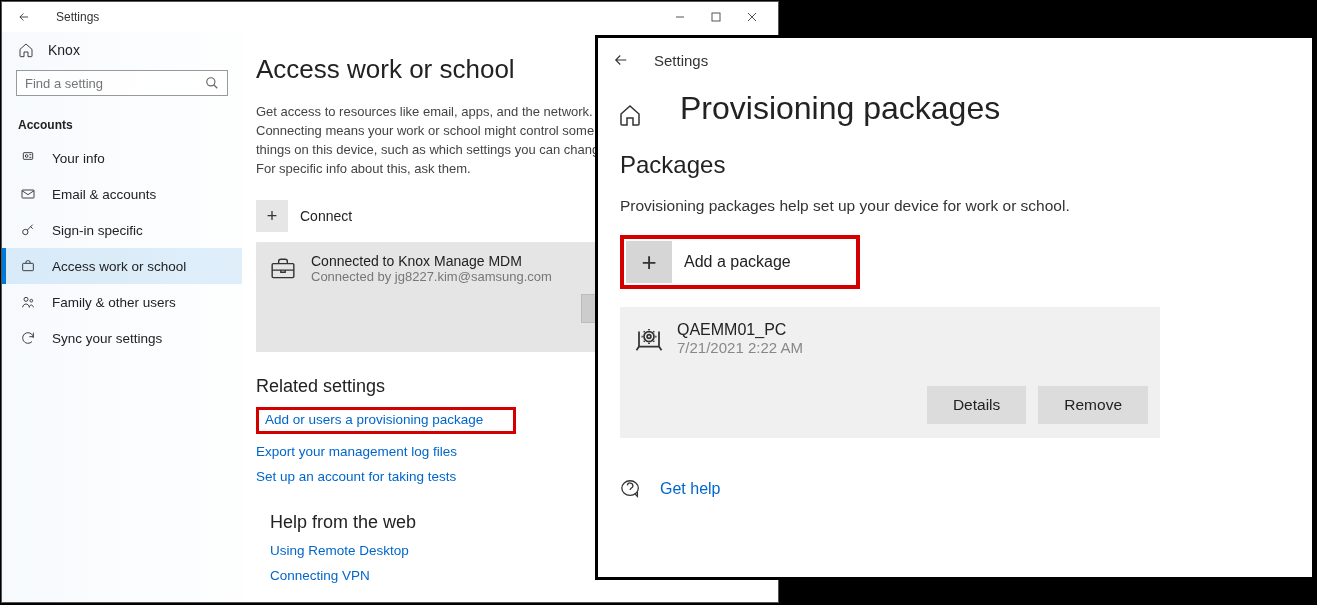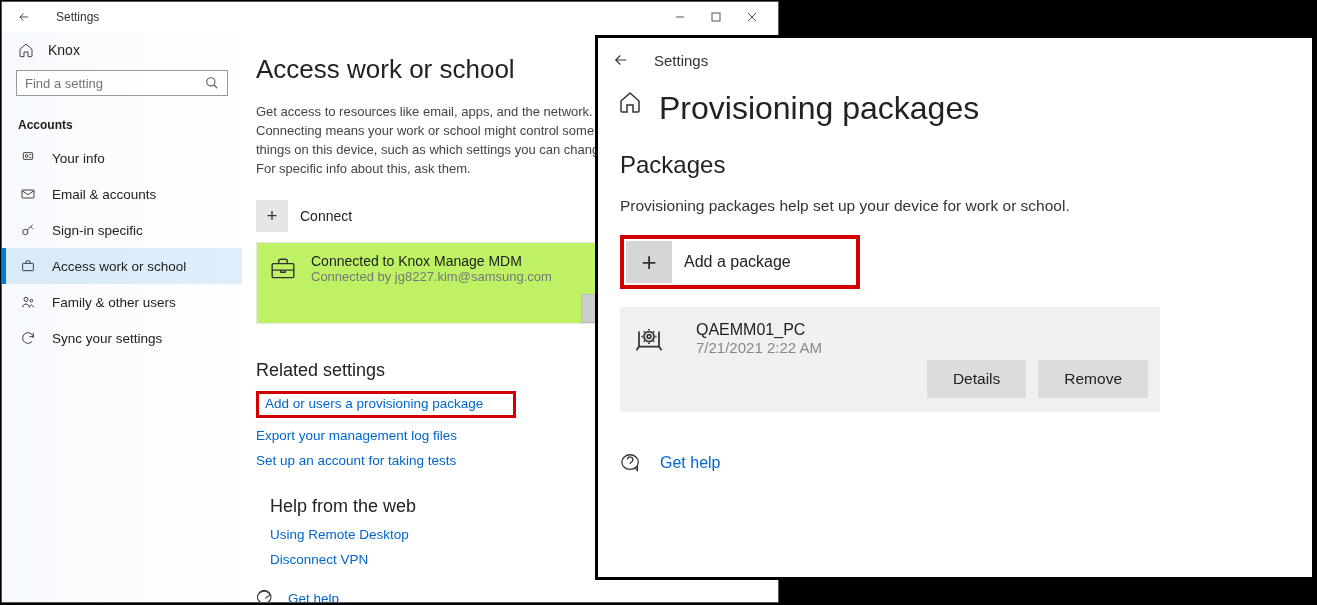--- a/index.html
+++ b/index.html
@@ -29,21 +29,21 @@
 .nav-item .nicon { width: 18px; text-align: center; color: #333; }
 
 .content1 { flex: 1; padding: 10px 10px 10px 14px; overflow: hidden; }
 .page-title1 { font-size: 26px; font-weight: 400; margin: 12px 0 18px 0; color: #222; }
 .desc { font-size: 13px; color: #444; line-height: 1.45; max-width: 360px; margin-bottom: 22px; }
 
 .connect-row { display: flex; align-items: center; gap: 12px; margin-bottom: 10px; }
 .plus-box { width: 32px; height: 32px; background: #e6e6e6; display: flex; align-items: center; justify-content: center; font-size: 18px; font-weight: 300; color: #333; }
 .conn-lbl { font-size: 14px; color: #222; }
 
-.conn-card { background: #bef264; border: 1px solid #e6e6e6; padding: 10px 10px 0 10px; margin-bottom: 36px; }
+.conn-card { background: #e5e5e5; border: 1px solid #e6e6e6; padding: 10px 10px 28px 10px; margin-bottom: 24px; }
 .conn-head { display: flex; align-items: center; gap: 12px; margin-bottom: 10px; }
 .briefcase { width: 32px; height: 28px; display:flex; align-items:center; justify-content:center;}
 .conn-txt .l1 { font-size: 14px; color: #222; }
 .conn-txt .l2 { font-size: 13px; color: #777; }
 .conn-btns { display: flex; justify-content: flex-end; gap: 6px; }
 .conn-btns button { background: #ccc; border: 1px solid #bbb; padding: 6px 20px; font-size: 13px; color: #222; }
 
 .section-h { font-size: 18px; color: #222; margin-bottom: 10px; }
 .link { color: #0066cc; font-size: 13.5px; display: block; margin-bottom: 10px; }
 .red-box1 { border: 3px solid #d40000; padding: 2px 6px 4px 6px; width: 260px; margin-bottom: 10px; }
@@ -52,34 +52,34 @@
 .help-link { margin-top: 22px; display: flex; align-items: center; gap: 14px; }
 .help-link .hicon { color: #333; }
 .help-link a { color: #0066cc; font-size: 13.5px; }
 
 
 .win2 { position: absolute; left: 595px; top: 35px; width: 720px; height: 545px; background: #fff; border: 3px solid #000; }
 .tb2 { height: 44px; display: flex; align-items: center; padding: 0 14px; gap: 24px; }
 .tb2-back { font-size: 18px; color: #333; }
 .tb2-title { font-size: 15px; color: #333; }
 
-.hdr2 { display: flex; align-items: flex-start; gap: 17px; padding: 8px 20px 24px 20px; }
+.hdr2 { display: flex; align-items: flex-end; gap: 38px; padding: 8px 20px 24px 20px; }
 .hdr2 .home-ic { font-size: 24px; color: #333; }
 .hdr2 h1 { font-size: 32px; font-weight: 400; color: #222; }
 
 .sec-h2 { font-size: 24px; font-weight: 400; padding: 0 22px 18px 22px; color: #222; }
 .desc2 { font-size: 15.5px; color: #333; padding: 0 22px 20px 22px; }
 
 .add-row-wrap { margin: 0 22px 18px 22px; border: 4px solid #d40000; width: 240px; padding: 2px;}
 .add-row { display: flex; align-items: center; gap: 12px;}
 .add-plus { width: 46px; height: 42px; background: #d6d6d6; display: flex; align-items: center; justify-content: center; font-size: 26px; font-weight: 300; color: #333; }
 .add-lbl { font-size: 16px; color: #222; }
 
 .pkg-card { margin: 0 22px 18px 22px; background: #f0f0f0; padding: 14px 12px 14px 14px; width: 540px; }
-.pkg-head { display: flex; align-items: center; gap: 28px; margin-bottom: 4px; }
+.pkg-head { display: flex; align-items: center; gap: 9px; margin-bottom: 30px; }
 .pkg-ic { font-size: 26px; color: #333; width:34px; text-align:center;}
 .pkg-txt .p1 { font-size: 16px; color: #222; }
 .pkg-txt .p2 { font-size: 15px; color: #888; }
 .pkg-btns { display: flex; justify-content: flex-end; gap: 12px; }
 .pkg-btns button { background: #dcdcdc; border: none; padding: 10px 26px; font-size: 15.5px; color: #222; }
 
 .help2 { display: flex; align-items: center; gap: 18px; padding: 22px 22px 0 22px; }
 .help2 .h2ic { font-size: 20px; color: #333; }
 .help2 a { color: #0066cc; font-size: 16px; }
 
@@ -227,21 +227,21 @@
       <div class="section-h">Related settings</div>
       <div class="red-box1">
         <a class="link">Add or users a provisioning package</a>
       </div>
       <a class="link">Export your management log files</a>
       <a class="link">Set up an account for taking tests</a>
 
       <div class="helpweb">
         <div class="section-h">Help from the web</div>
         <a class="link">Using Remote Desktop</a>
-        <a class="link">Disconnect VPN</a>
+        <a class="link">Connecting VPN</a>
       </div>
 
       <div class="help-link">
         <span class="hicon">
           <svg width="18" height="18" viewBox="0 0 24 24" fill="none" stroke="#333" stroke-width="1.4">
               <path d="M4 5a7 7 0 017-3 7 7 0 017 3c1 2 0 4-2 5l-2 1c-1 .5-1 2-1 2M13 17h.01"></path>
               <ellipse cx="11" cy="11" rx="9" ry="8"></ellipse>
             </svg>
         </span>
         <a>Get help</a>

